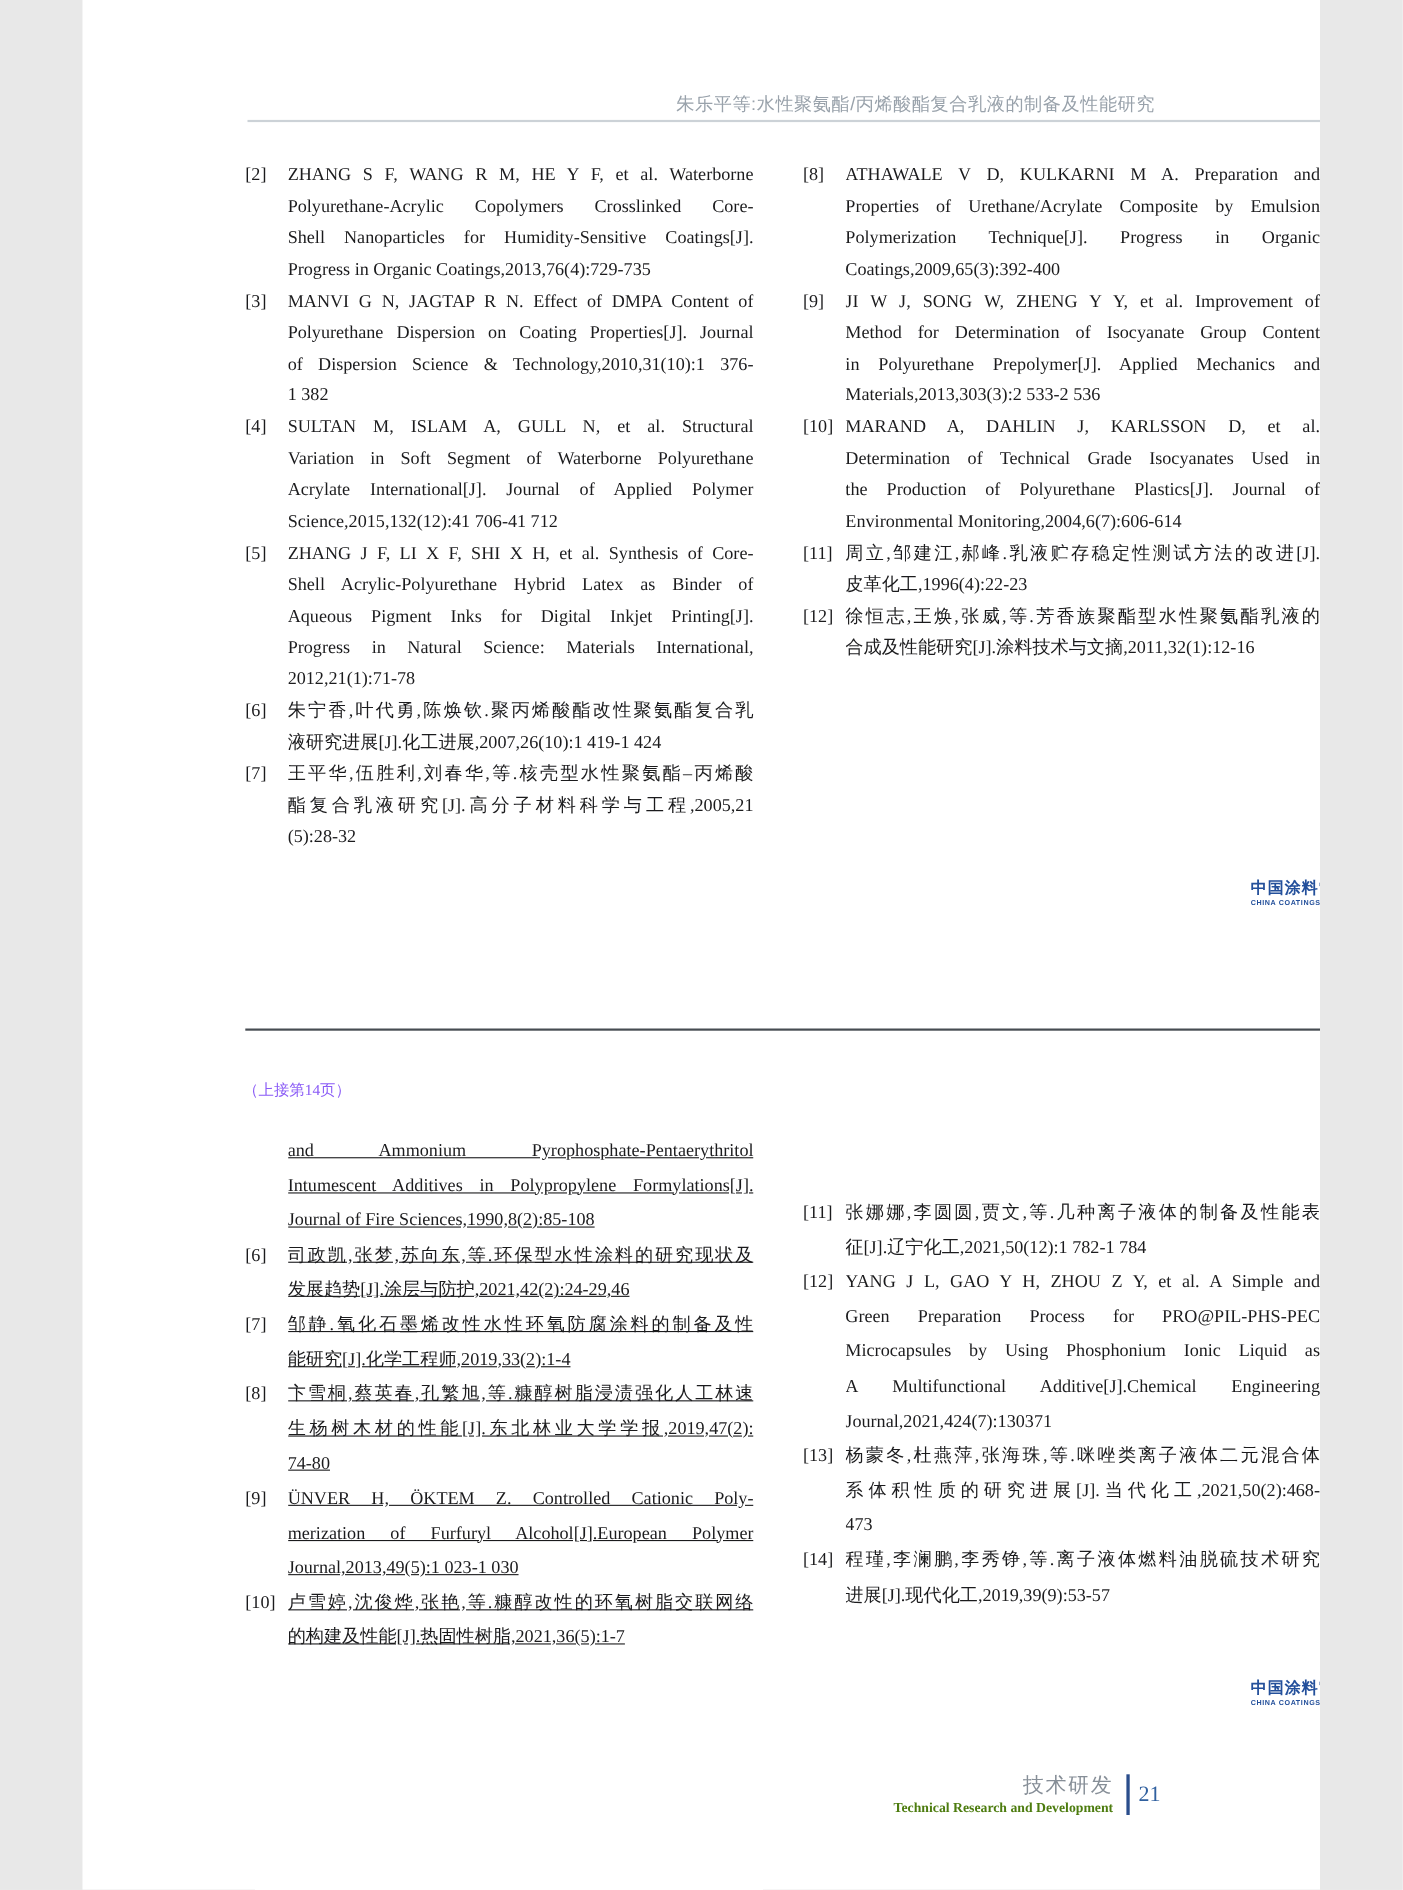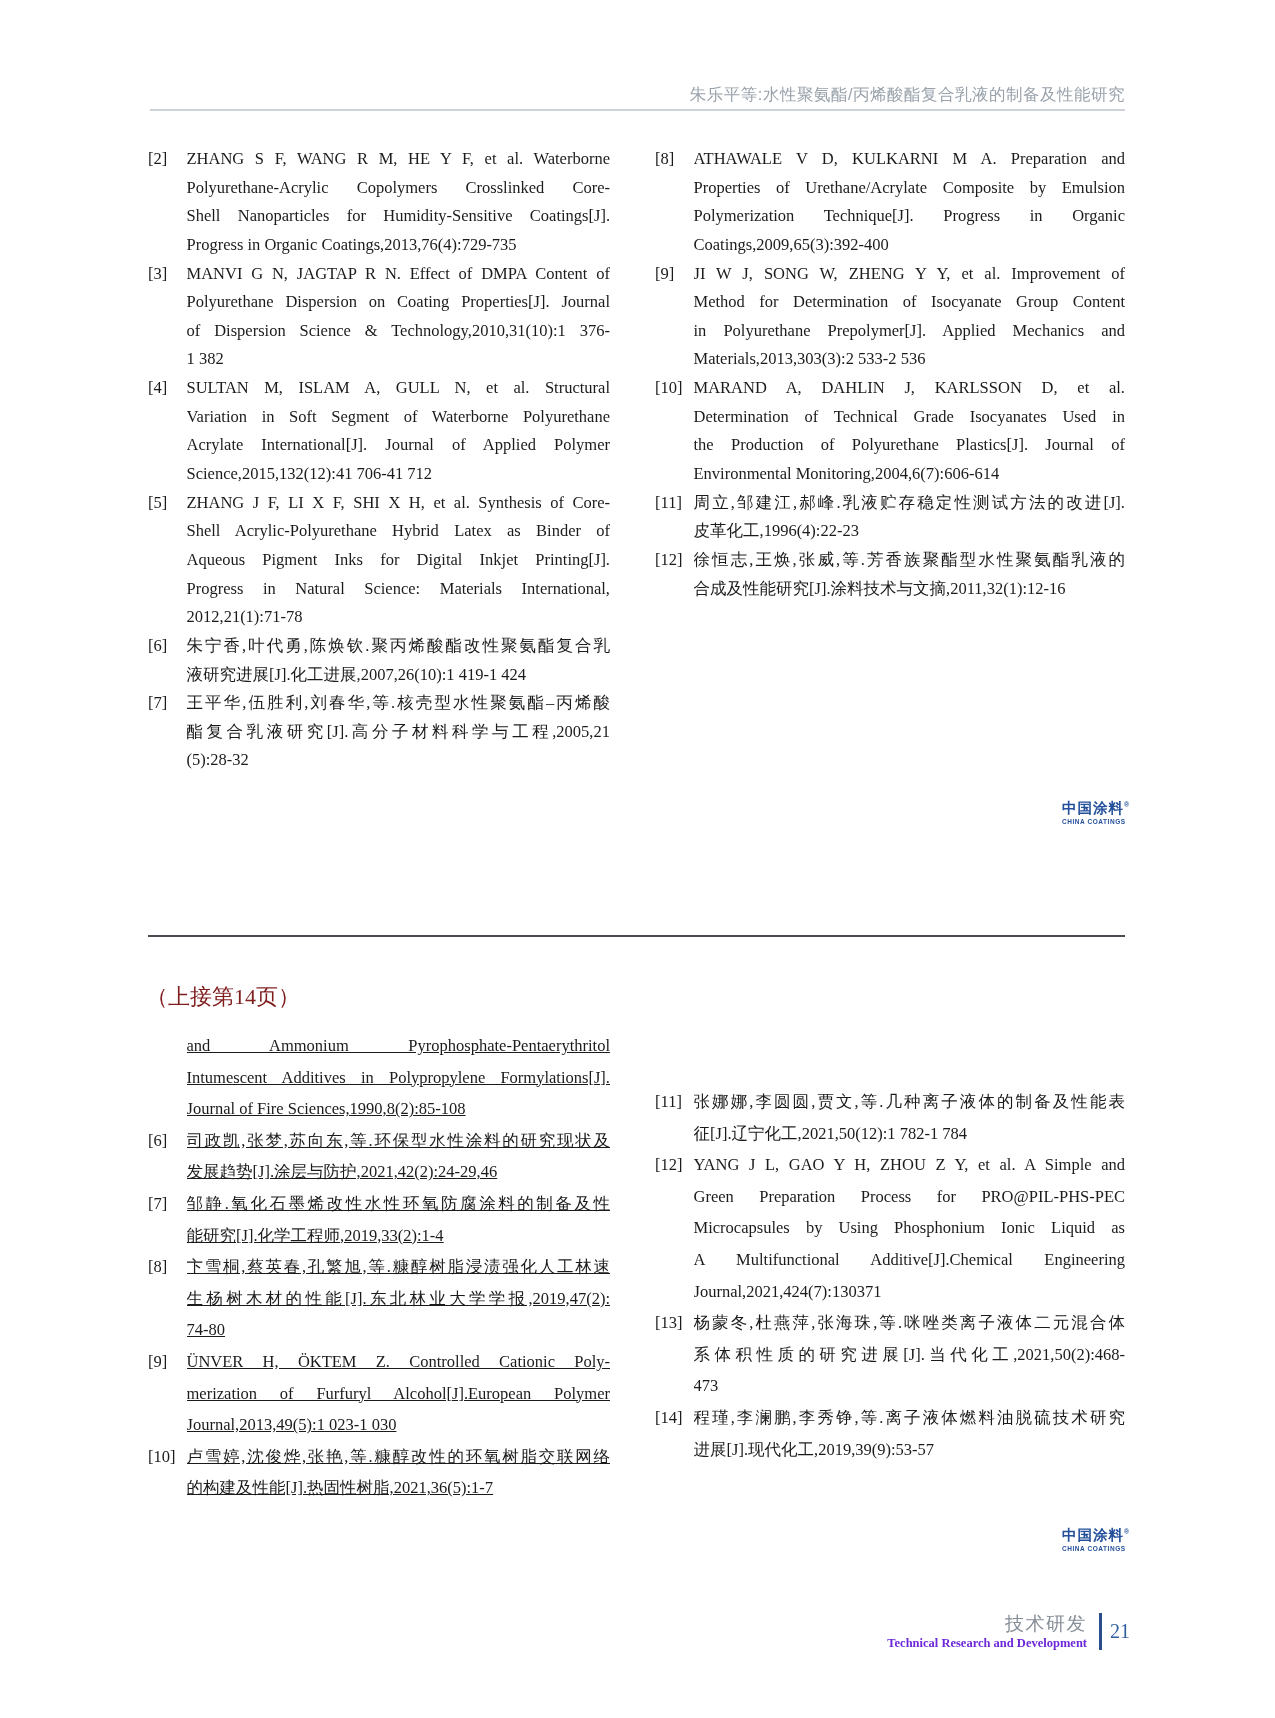--- a/index.html
+++ b/index.html
@@ -1,17 +1,17 @@
 <!DOCTYPE html>
 <html><head>
 <meta charset="utf-8">
 <style>
   html,body { margin:0; padding:0; background:#e8e8e8; }
   .page {
-    position:relative; width:1275px; height:1718px; margin:0 auto;
+    position:relative; width:1125px; height:1718px; margin:0 auto;
     background:#ffffff; overflow:hidden;
     font-family:"Liberation Serif","DejaVu Serif",serif; color:#1b1b1d;
   }
   .running-head {
     position:absolute; top:84px; right:150px;
     font-family:"Liberation Sans","DejaVu Sans",sans-serif;
     font-size:16.5px; color:#99a2ab; letter-spacing:0.5px;
   }
   .header-rule { position:absolute; top:109px; left:150px; width:975px; height:2px; background:#ccd2d7; }
 
@@ -20,36 +20,36 @@
   .col-s1-right { top:145px;  left:655px; width:470px; --lh:28.65px; }
   .col-s2-left  { top:1030px; left:148px; width:462px;text-decoration:underline; --lh:31.6px; }
   .col-s2-right { top:1086px; left:655px; width:470px; --lh:31.6px; }
 
   .ref { position:relative; padding-left:38.5px; font-size:16.5px; }
   .ref-num { position:absolute; left:0; top:0; line-height:var(--lh); }
   .ref-line { line-height:var(--lh); height:var(--lh); overflow:hidden; }
   .ref-line.just { text-align:justify; text-align-last:justify; }
 
   .section-divider { position:absolute; top:935px; left:148px; width:977px; height:1.5px; background:#474c52; }
-  .continued-note { position:absolute; top:982px; left:146px; font-size:22px; color:#7f1d1d; }
+  .continued-note { position:absolute; top:982px; left:146px; font-size:14px; color:#8b5cf6; }
 
   .logo { position:absolute; color:#24509b; font-family:"Liberation Sans","DejaVu Sans",sans-serif; }
   .logo-1 { left:1062px; top:797px; }
   .logo-2 { left:1062px; top:1524px; }
   .logo-cn { font-size:14.5px; font-weight:bold; letter-spacing:1px; line-height:15px; white-space:nowrap; }
   .logo-reg { font-size:7px; vertical-align:super; letter-spacing:0; }
   .logo-en { font-size:6.5px; font-weight:bold; letter-spacing:0.55px; line-height:8px; margin-top:2px; white-space:nowrap; }
 
   .footer { position:absolute; top:1613px; right:145px; display:flex; align-items:center; }
   .footer-labels { text-align:right; margin-right:4px; }
   .footer-cn {
     font-family:"Liberation Sans","DejaVu Sans",sans-serif;
     font-weight:normal; font-size:19px; color:#868e97; letter-spacing:1.5px; line-height:22px;
   }
-  .footer-en { font-size:12.5px; font-weight:bold; color:#6d28d9; line-height:14px; margin-top:1px; }
+  .footer-en { font-size:12.5px; font-weight:bold; color:#4d7c0f; line-height:14px; margin-top:1px; }
   .footer-bar { width:3px; height:37px; background:#2a4d8c; margin:0 8px; }
   .footer-page { font-size:20px; color:#30609f; line-height:37px; }
 </style>
 </head>
 <body>
 
 <div class="page">
 
   <div class="running-head">朱乐平等:水性聚氨酯/丙烯酸酯复合乳液的制备及性能研究</div>
   <div class="header-rule"></div>

